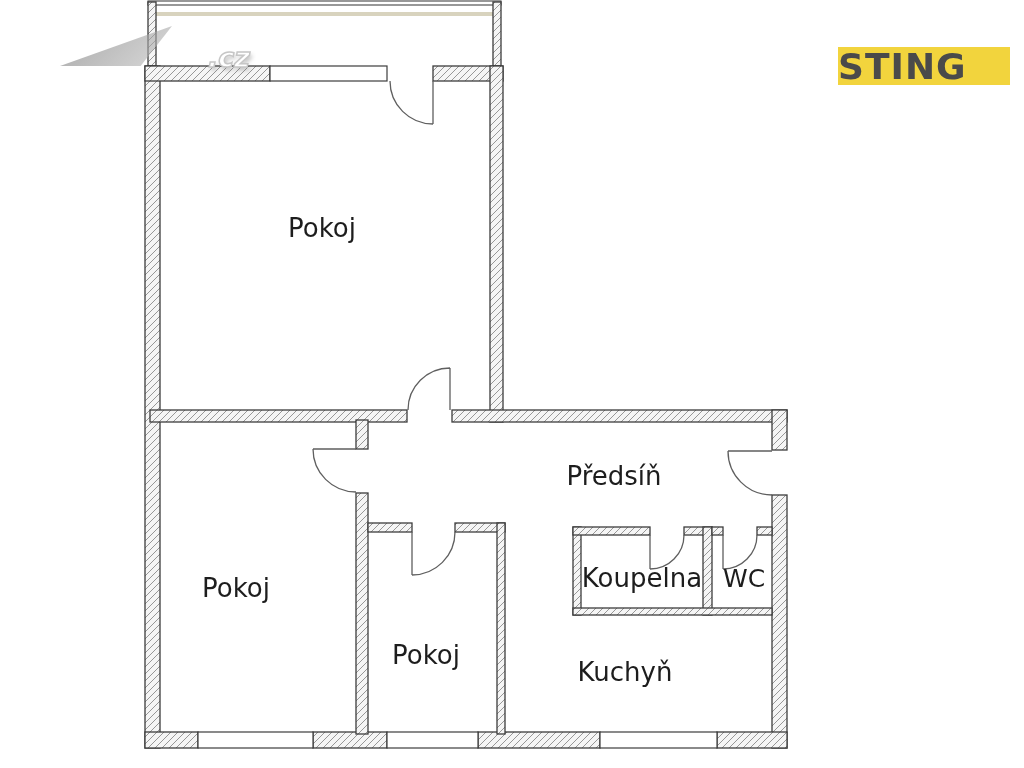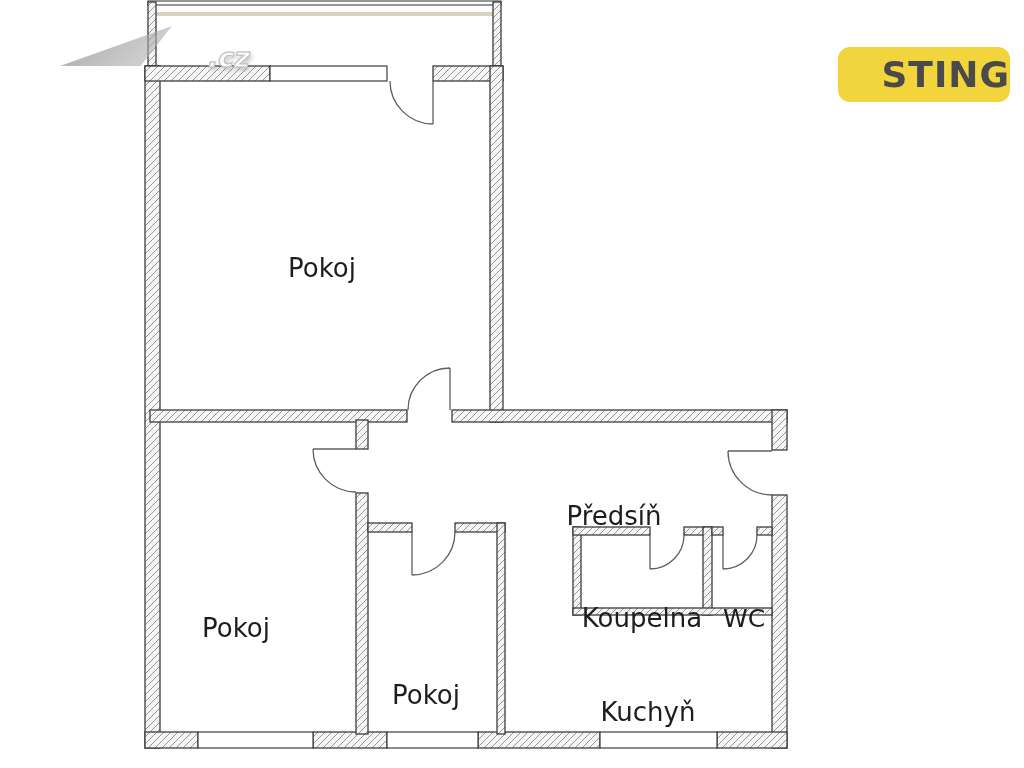--- a/index.html
+++ b/index.html
@@ -12,38 +12,38 @@
   body{width:1024px;height:768px;position:relative;background:#ffffff;overflow:hidden;
        font-family:"DejaVu Sans","Liberation Sans",sans-serif;}
   .stage{position:absolute;inset:0;}
   svg{position:absolute;left:0;top:0;}
   .wall{fill:url(#hatch);stroke:var(--wall-outline);stroke-width:1.3;}
   .win{fill:#ffffff;stroke:var(--wall-outline);stroke-width:1.2;}
   .door{fill:none;stroke:var(--door);stroke-width:1.3;}
   .rail{fill:#ffffff;stroke:#444444;stroke-width:1.1;}
   .accent{fill:var(--balcony-accent);stroke:none;}
   .room-label{position:absolute;transform:translate(-50%,-50%);
-    font-size:26px;line-height:1;color:var(--label-text);white-space:nowrap;margin-top:40px;}
+    font-size:26px;line-height:1;color:var(--label-text);white-space:nowrap;}
   .room-label.big{font-size:25px;}
   
   .logo{position:absolute;left:20px;top:6px;width:300px;height:80px;}
   .logo-tri{position:absolute;left:40px;top:20px;width:112px;height:40px;
     background:linear-gradient(135deg,#6e6e6e,#c0c0c0);
     clip-path:polygon(0 100%,100% 0,72% 100%);opacity:.6;}
   .logo-main{position:absolute;left:6px;top:2px;
     font-weight:bold;font-size:52px;letter-spacing:-2px;color:#ffffff;
     -webkit-text-stroke:2px var(--logo-outline);
     text-shadow:3px 4px 5px rgba(120,120,120,.45),-1px -1px 1px #e8e8e8;}
   .logo-tld{position:absolute;left:188px;top:36px;
     font-weight:bold;font-size:27px;color:#ffffff;
     -webkit-text-stroke:1.5px var(--logo-outline);
     text-shadow:2px 3px 4px rgba(120,120,120,.45);font-style:italic;}
   
-  .badge{position:absolute;left:838px;top:47px;width:172px;height:55px;
-    background:var(--badge-bg);display:flex;align-items:center;justify-content:flex-end;border-radius:12px;}
+  .badge{position:absolute;left:838px;top:47px;width:172px;height:38px;
+    background:var(--badge-bg);display:flex;align-items:center;justify-content:flex-start;}
   .badge span{font-weight:bold;font-size:36px;letter-spacing:1px;color:var(--badge-text);}
 </style>
 </head>
 <body>
 
 <div class="stage">
 
   <svg width="1024" height="768" viewBox="0 0 1024 768">
     <defs>
       <pattern id="hatch" patternUnits="userSpaceOnUse" width="7" height="7">
@@ -107,21 +107,21 @@
       <path class="door" d="M 728 451 A 44 44 0 0 0 772 495 M 728 451 L 772 451"></path>
     </g>
   </svg>
 
   <div class="room-label" style="left:322px;top:228px;">Pokoj</div>
   <div class="room-label" style="left:236px;top:588px;">Pokoj</div>
   <div class="room-label" style="left:426px;top:655px;">Pokoj</div>
   <div class="room-label" style="left:614px;top:476px;">Předsíň</div>
   <div class="room-label" style="left:642px;top:578px;text-align:right;">Koupelna</div>
   <div class="room-label big" style="left:744px;top:578px;">WC</div>
-  <div class="room-label" style="left:648px;top:672px;">Kuchyň</div>
+  <div class="room-label" style="left:625px;top:672px;">Kuchyň</div>
 
   <div class="logo">
     <div class="logo-tri"></div>
     <span class="logo-tld">.cz</span>
   </div>
 
   <div class="badge">
     <span>STING</span>
   </div>
 

